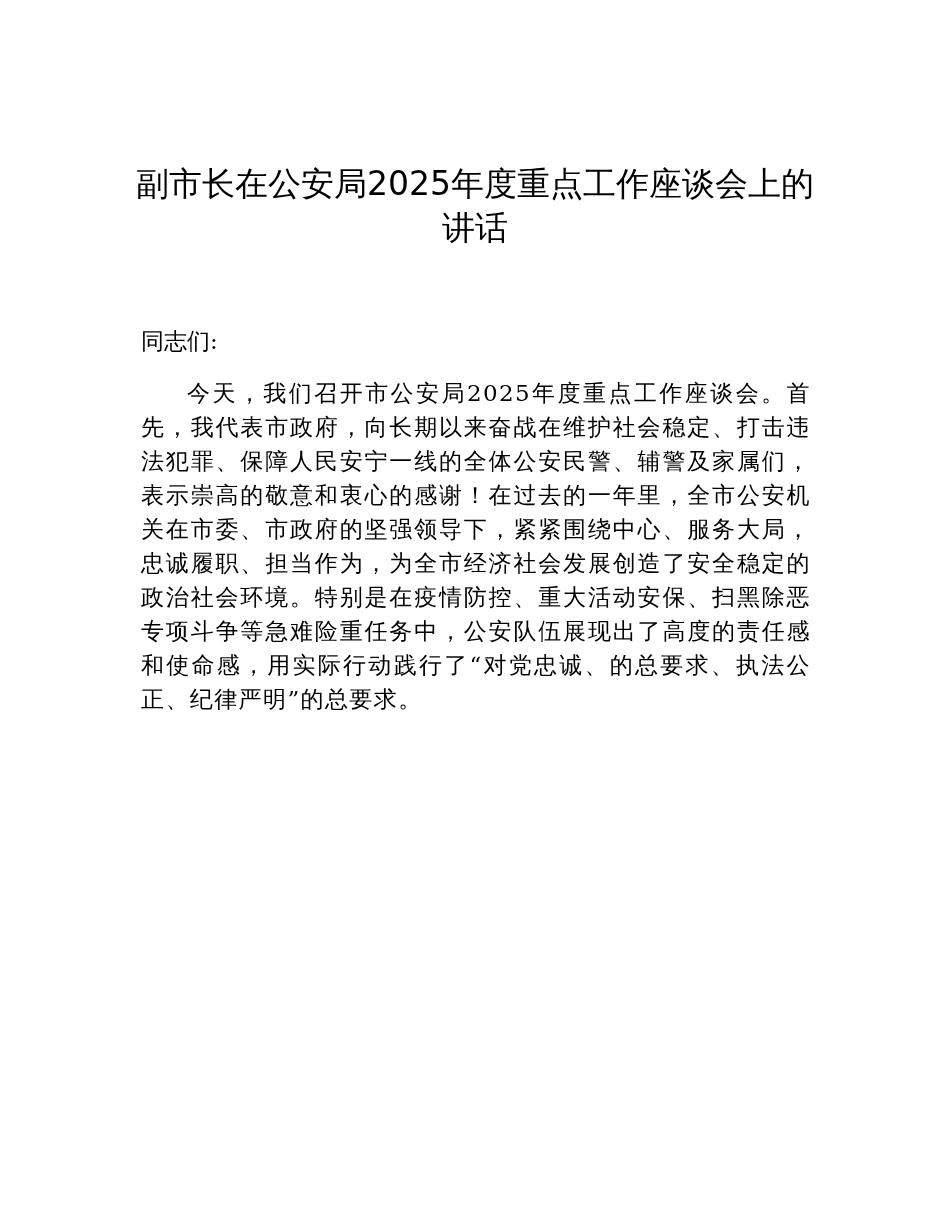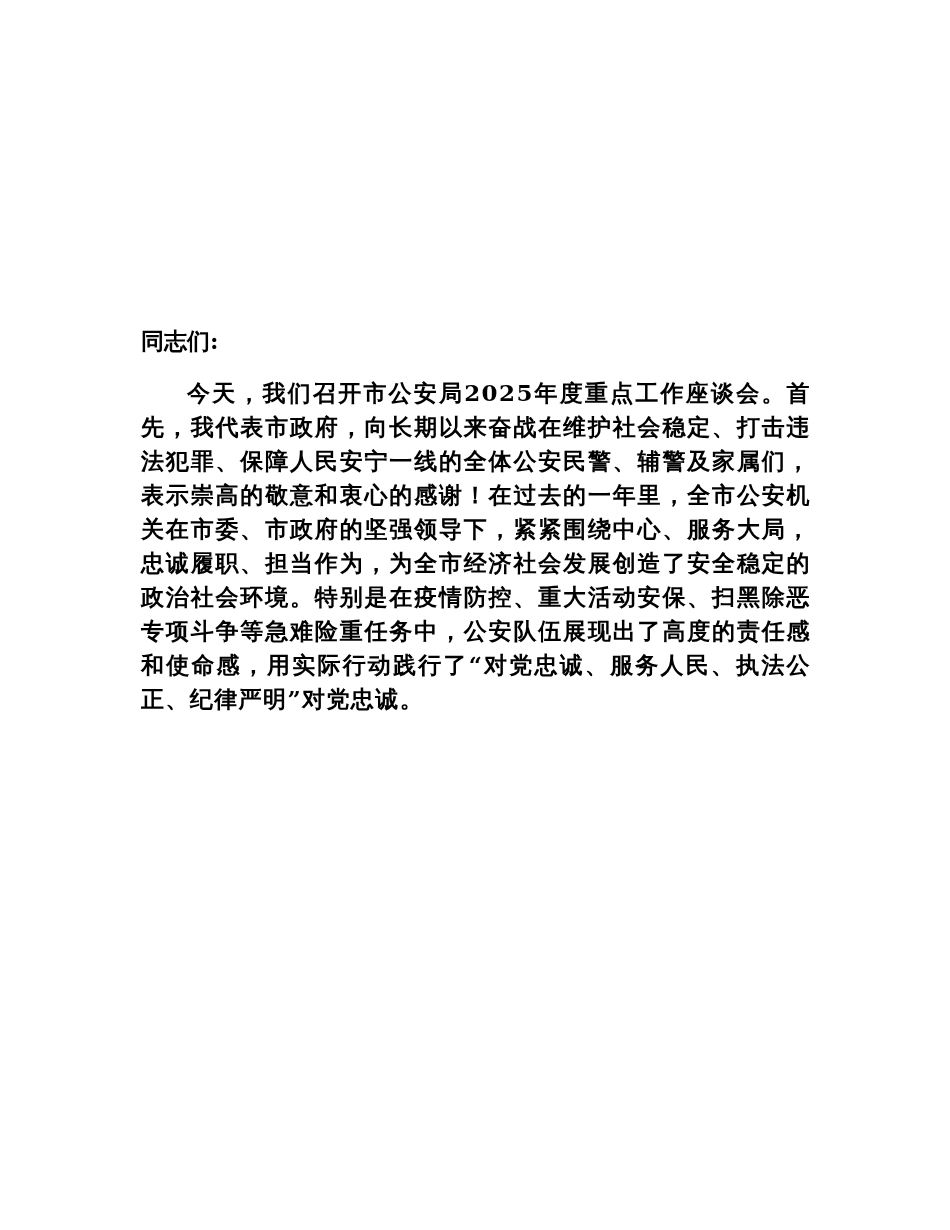--- a/index.html
+++ b/index.html
@@ -38,34 +38,34 @@
     .body-text {
       position: absolute;
       left: 141px;
       width: 670px;
       font-size: 23px;
       line-height: 34px;
       text-align: justify;
       text-justify: inter-character;
       margin: 0;
       letter-spacing: 1.4px;
-      font-weight: bold;
     }
     .salutation {
       top: 324px;
       letter-spacing: 0;
     }
     .para1 {
       top: 376px;
       text-indent: 46px;
     }
     .para2 {
       top: 818px;
       text-indent: 46px;
     }
   </style>
 </head>
 <body>
 
 <div class="page">
+  <h1 class="title">副市长在公安局2025年度重点工作座谈会上的讲话</h1>
   <p class="body-text salutation">同志们:</p>
-  <p class="body-text para1">今天，我们召开市公安局2025年度重点工作座谈会。首先，我代表市政府，向长期以来奋战在维护社会稳定、打击违法犯罪、保障人民安宁一线的全体公安民警、辅警及家属们，表示崇高的敬意和衷心的感谢！在过去的一年里，全市公安机关在市委、市政府的坚强领导下，紧紧围绕中心、服务大局，忠诚履职、担当作为，为全市经济社会发展创造了安全稳定的政治社会环境。特别是在疫情防控、重大活动安保、扫黑除恶专项斗争等急难险重任务中，公安队伍展现出了高度的责任感和使命感，用实际行动践行了“对党忠诚、服务人民、执法公正、纪律严明”对党忠诚。</p>
+  <p class="body-text para1">今天，我们召开市公安局2025年度重点工作座谈会。首先，我代表市政府，向长期以来奋战在维护社会稳定、打击违法犯罪、保障人民安宁一线的全体公安民警、辅警及家属们，表示崇高的敬意和衷心的感谢！在过去的一年里，全市公安机关在市委、市政府的坚强领导下，紧紧围绕中心、服务大局，忠诚履职、担当作为，为全市经济社会发展创造了安全稳定的政治社会环境。特别是在疫情防控、重大活动安保、扫黑除恶专项斗争等急难险重任务中，公安队伍展现出了高度的责任感和使命感，用实际行动践行了“对党忠诚、的总要求、执法公正、纪律严明”的总要求。</p>
 </div>
 
 </body></html>

